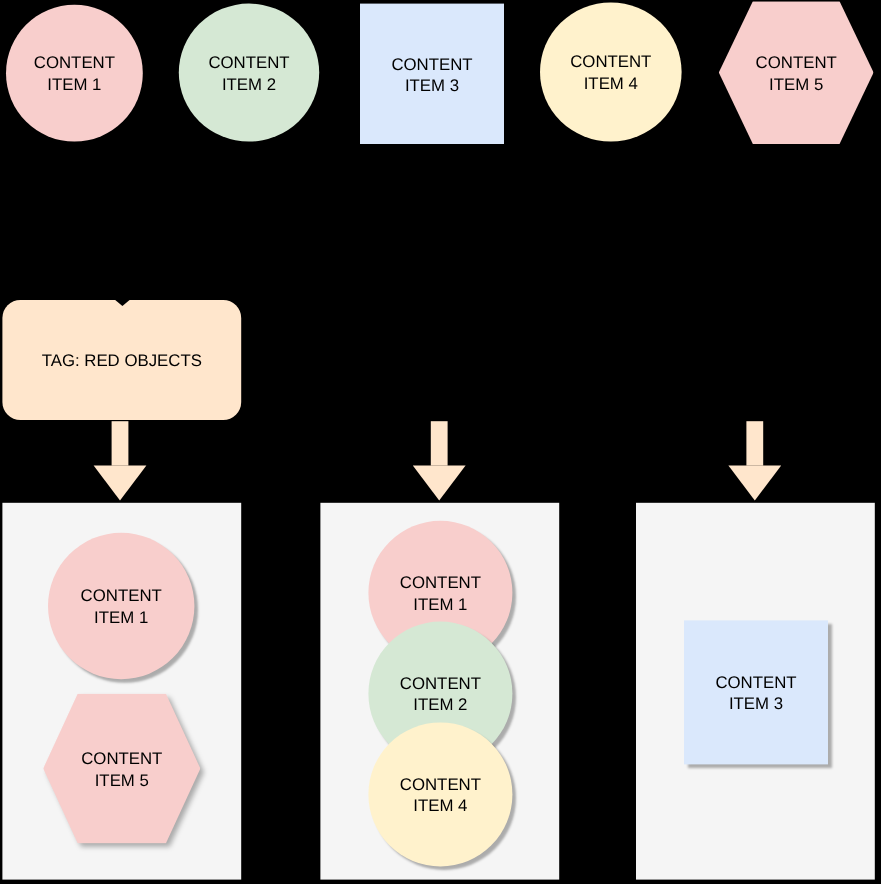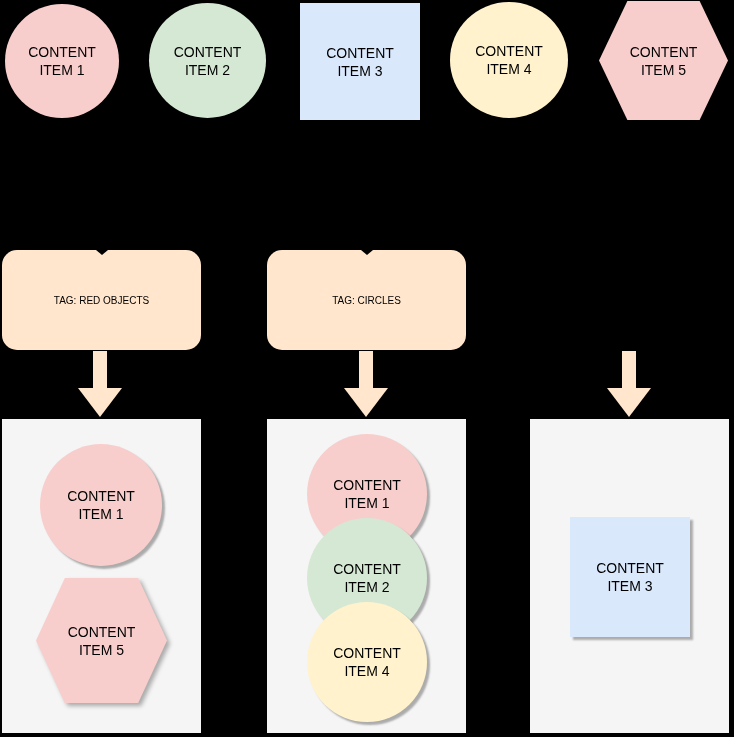--- a/index.html
+++ b/index.html
@@ -46,21 +46,21 @@
 
   
   .tag {
     position: absolute;
     top: 250px;
     width: 199px;
     height: 100px;
     border-radius: 15px;
     background: var(--peach);
     display: flex; align-items: center; justify-content: center;
-    font-size: 10px;
+    font-size: 14px;
     color: var(--text, #000);
   }
   .notch {
     position: absolute;
     top: 0; left: 50%;
     transform: translateX(-50%);
     width: 0; height: 0;
     border-left: 6px solid transparent;
     border-right: 6px solid transparent;
     border-top: 5px solid #000;
@@ -125,24 +125,20 @@
         <span>ITEM 5</span>
       </div>
     </div>
   </div>
 
   <div class="tag" style="left:2px;">
     <div class="notch"></div>
     <span>TAG: RED OBJECTS</span>
   </div>
 
-  <div class="tag" style="left:267px;">
-    <div class="notch"></div>
-    <span>TAG: CIRCLES</span>
-  </div>
 
 
   <div class="down-arrow" style="left:78px;">
     <div class="arrow-shaft"></div>
     <div class="arrow-head"></div>
   </div>
   <div class="down-arrow" style="left:344px;">
     <div class="arrow-shaft"></div>
     <div class="arrow-head"></div>
   </div>

